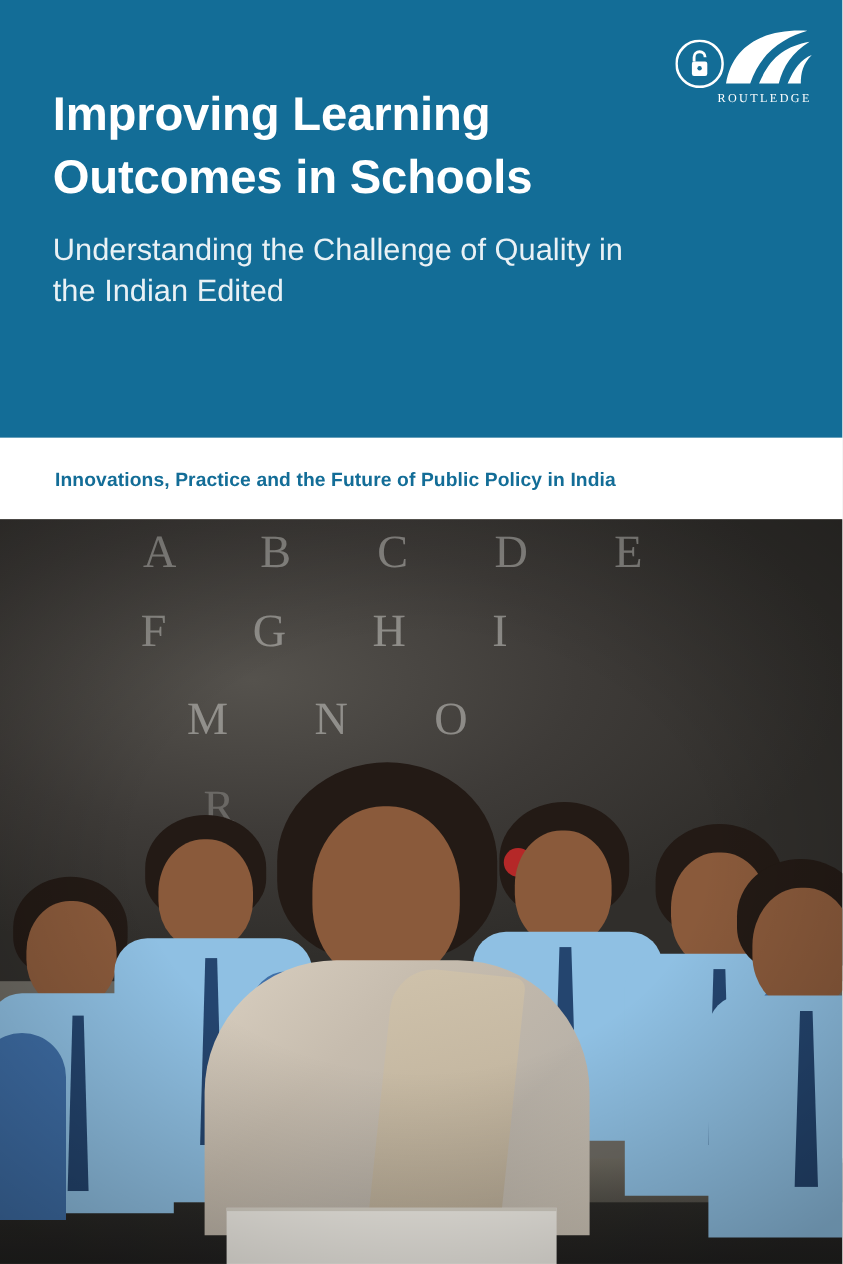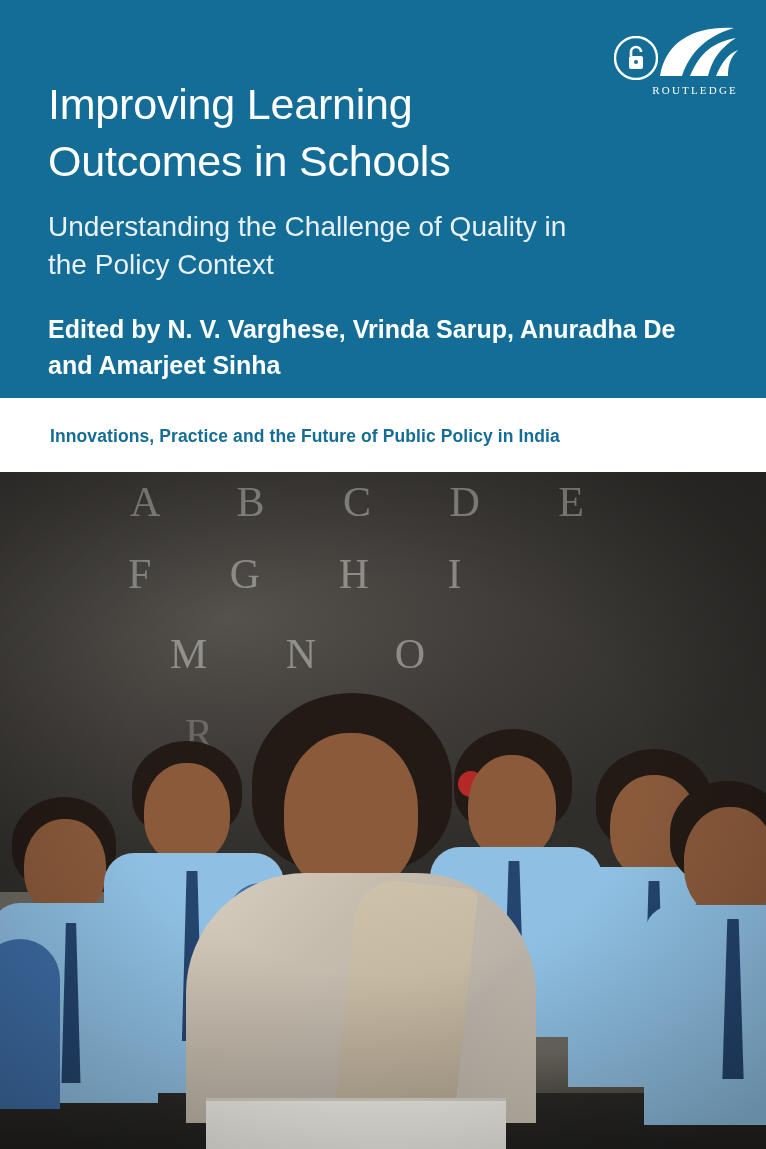--- a/index.html
+++ b/index.html
@@ -63,21 +63,21 @@
     position: absolute;
     left: 48px;
     top: 76px;
     width: 560px;
   }
   .main-title {
     margin: 0;
     color: #ffffff;
     font-size: 43px;
     line-height: 1.32;
-    font-weight: normal;
+    font-weight: bold;
     letter-spacing: -0.2px;
   }
   .subtitle {
     margin: 18px 0 0 0;
     color: #e9f1f5;
     font-size: 28px;
     line-height: 1.38;
     font-weight: normal;
   }
   .editors {
@@ -302,24 +302,23 @@
       <svg class="swoosh" viewBox="0 0 84 56">
         <path d="M4 52 C 10 16, 40 2, 78 4 C 58 10, 36 22, 26 52 Z" fill="#ffffff"></path>
         <path d="M34 52 C 44 28, 58 18, 80 14 C 64 24, 56 36, 52 52 Z" fill="#ffffff"></path>
         <path d="M60 52 C 66 38, 72 30, 82 26 C 74 34, 72 42, 72 52 Z" fill="#ffffff"></path>
       </svg>
       <div class="pub-name">ROUTLEDGE</div>
     </div>
 
     <div class="title-block">
       <h1 class="main-title">Improving Learning Outcomes in Schools</h1>
-      <h2 class="subtitle">Understanding the Challenge of Quality in the Policy Context</h2>
-    </div>
-
-    <div class="editors">Edited by N. V. Varghese, Vrinda Sarup, Anuradha De and Amarjeet Sinha</div>
+      <h2 class="subtitle">Understanding the Challenge of Quality in the Indian Edited</h2>
+    </div>
+
   </div>
 
   <div class="series-band">
     <div class="series-text">Innovations, Practice and the Future of Public Policy in India</div>
   </div>
 
   <div class="photo">
 
     <div class="blackboard"></div>
     <div class="chalk-letters">

